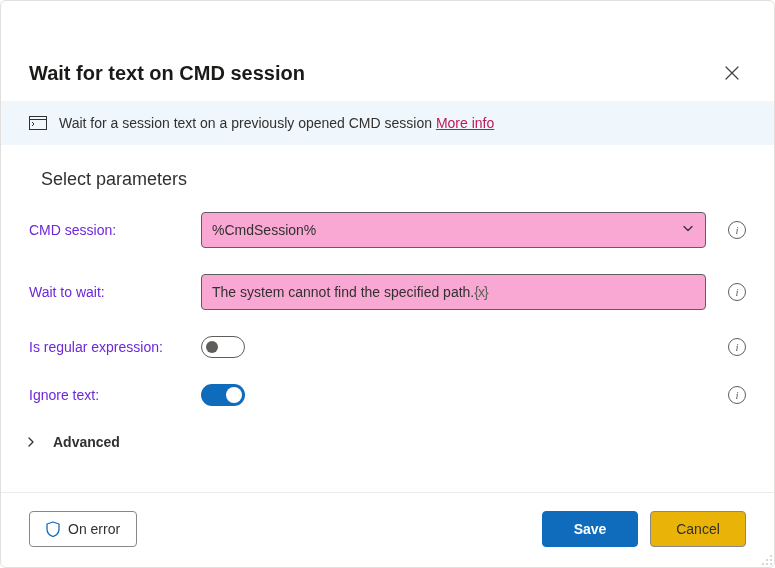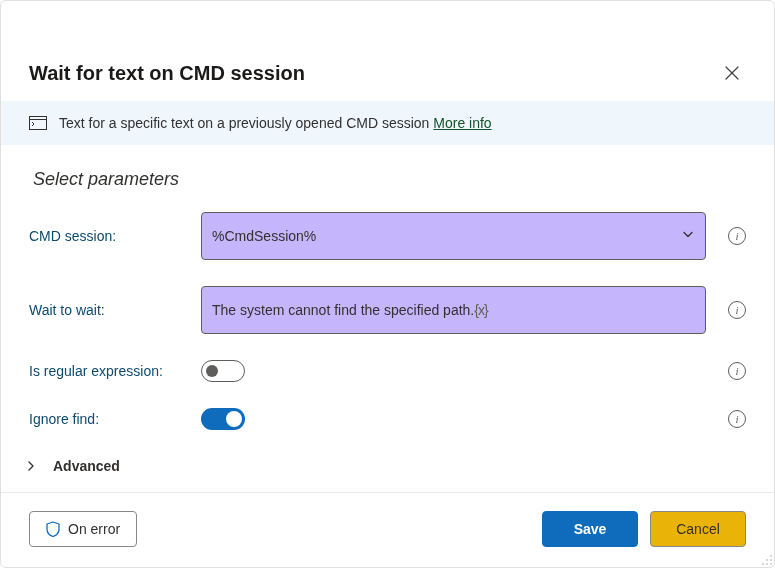--- a/index.html
+++ b/index.html
@@ -41,44 +41,43 @@
   }
   .banner {
     background: #eff6fc;
     padding: 14px 28px;
     display: flex;
     align-items: center;
     gap: 12px;
     font-size: 14px;
     color: #323130;
   }
-  .banner a { color: #14532d; text-decoration: underline; }
+  .banner a { color: #be185d; text-decoration: underline; }
   .banner-icon { width:18px; height:14px; display:flex; align-items:center; justify-content:center; }
   .content {
     flex: 1;
     padding: 24px 28px 0 28px;
     overflow: auto;
   }
   .section-title {
     font-size: 18px;
     color: #323130;
-    margin: 0 0 22px 4px;
+    margin: 0 0 22px 12px;
     font-weight: 400;
-    font-style: italic;
   }
   .field-row {
     display: flex;
     align-items: center;
     margin-bottom: 26px;
   }
   .field-label {
     width: 172px;
     flex-shrink: 0;
     font-size: 14px;
-    color: #0c4a6e;
+    color: #6d28d9;
   }
   .field-control {
     flex: 1;
     display: flex;
     align-items: center;
   }
   .info-col {
     width: 40px;
     display: flex;
     justify-content: flex-end;
@@ -90,24 +89,24 @@
     border-radius: 50%;
     display: flex; align-items: center; justify-content: center;
     font-family: Georgia, serif;
     font-style: italic;
     font-size: 11px;
     color: #605e5c;
     cursor: pointer;
   }
   .select, .textbox {
     width: 100%;
-    height: 48px;
+    height: 36px;
     border: 1px solid #605e5c;
     border-radius: 4px;
-    background: #c4b5fd;
+    background: #f9a8d4;
     display: flex;
     align-items: center;
     padding: 0 10px;
     font-size: 14px;
     color: #323130;
     position: relative;
     cursor: pointer;
   }
   .select .chevron {
     position: absolute;
@@ -226,21 +225,21 @@
 
   <div class="banner">
     <span class="banner-icon">
       <svg width="18" height="14" viewBox="0 0 18 14">
           <rect x="0.5" y="0.5" width="17" height="13" fill="none" stroke="#323130" stroke-width="1"></rect>
           <line x1="0.5" y1="3.5" x2="17.5" y2="3.5" stroke="#323130" stroke-width="1"></line>
           <path d="M3 6 L5 8 L3 10" fill="none" stroke="#323130" stroke-width="1"></path>
         </svg>
     </span>
     <span>
-      <span>Text for a specific text on a previously opened CMD session </span><a href="#">More info</a>
+      <span>Wait for a session text on a previously opened CMD session </span><a href="#">More info</a>
     </span>
   </div>
 
   <div class="content">
     <h2 class="section-title">Select parameters</h2>
 
     <div class="field-row">
       <div class="field-label">CMD session:</div>
       <div class="field-control">
         <div class="select">
@@ -276,21 +275,21 @@
         <div class="toggle off">
             <div class="knob"></div>
           </div>
       </div>
       <div class="info-col">
           <div class="info-icon">i</div>
         </div>
     </div>
 
     <div class="field-row">
-      <div class="field-label">Ignore find:</div>
+      <div class="field-label">Ignore text:</div>
       <div class="field-control">
         <div class="toggle on">
             <div class="knob"></div>
           </div>
       </div>
       <div class="info-col">
           <div class="info-icon">i</div>
         </div>
     </div>
 

